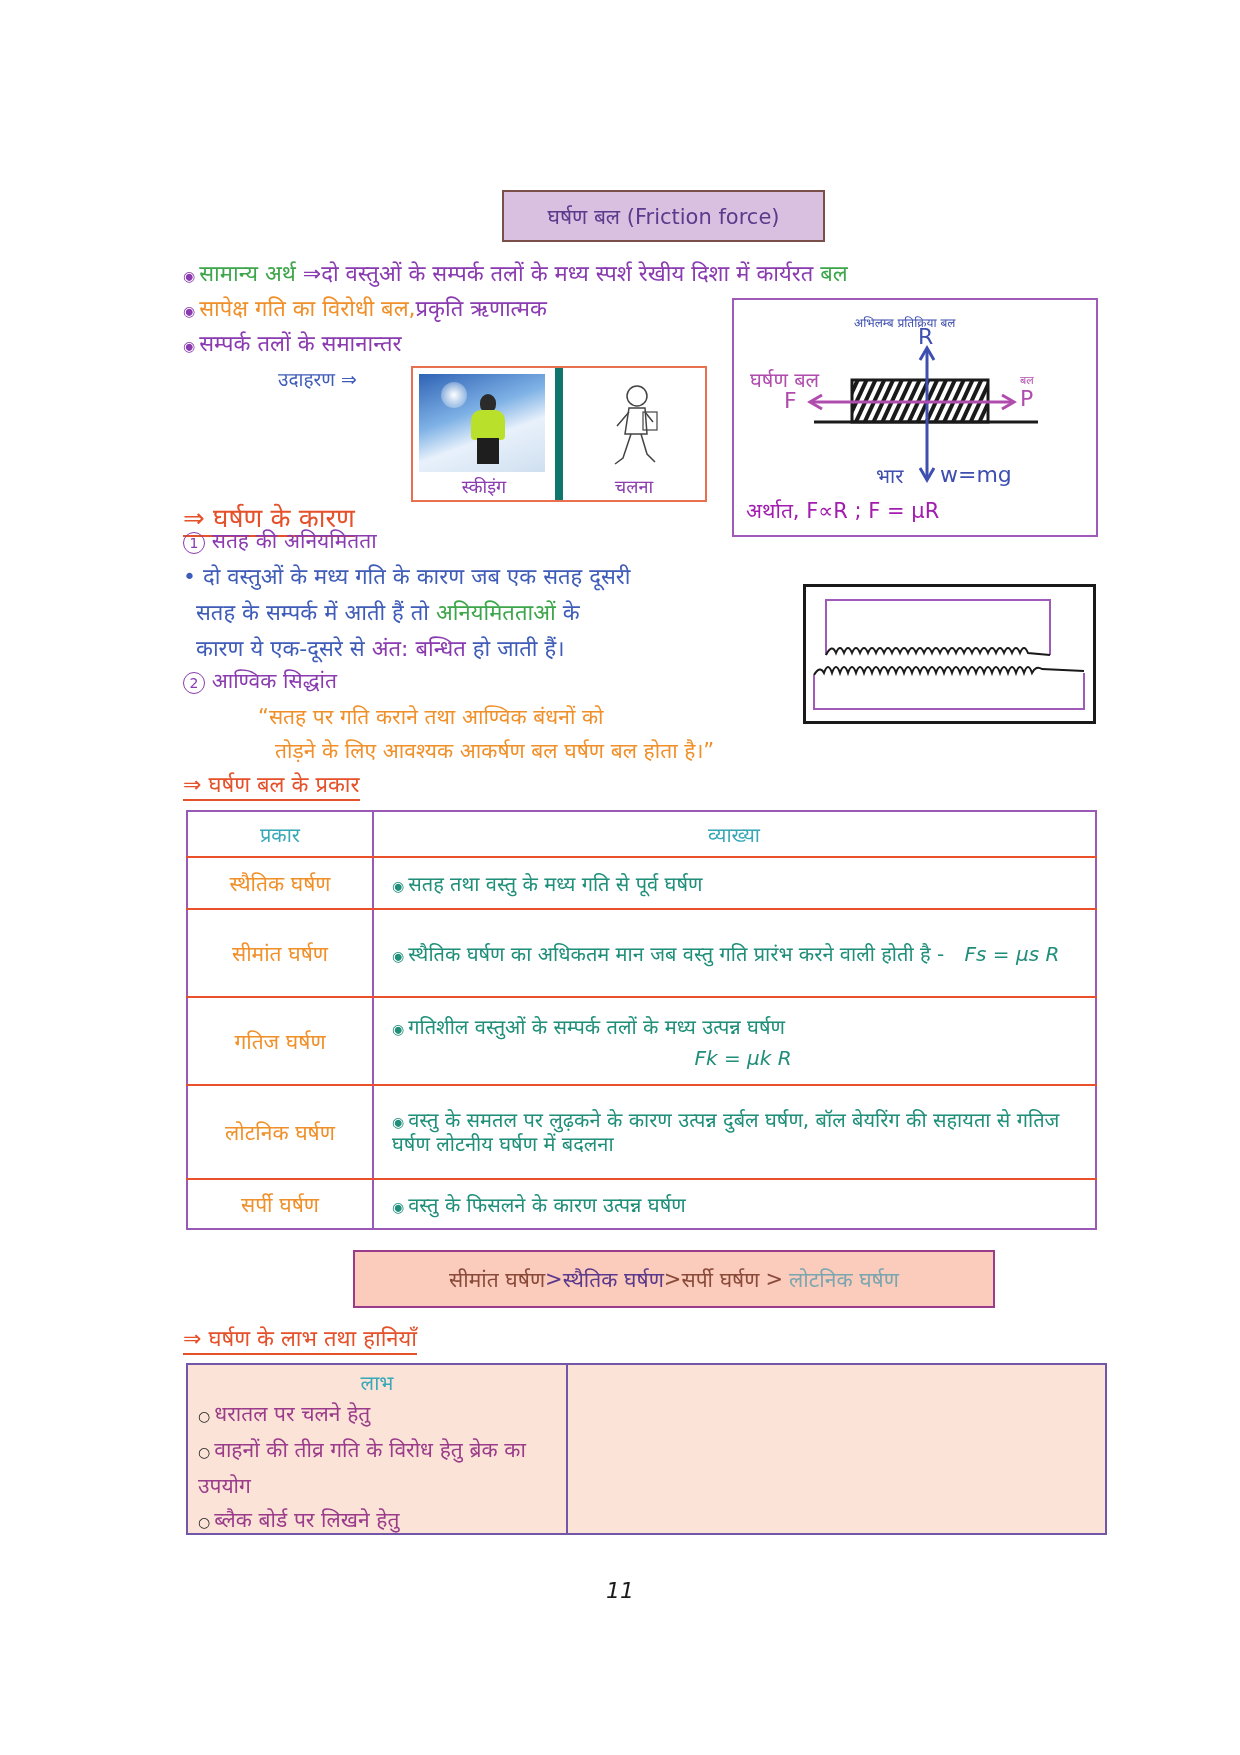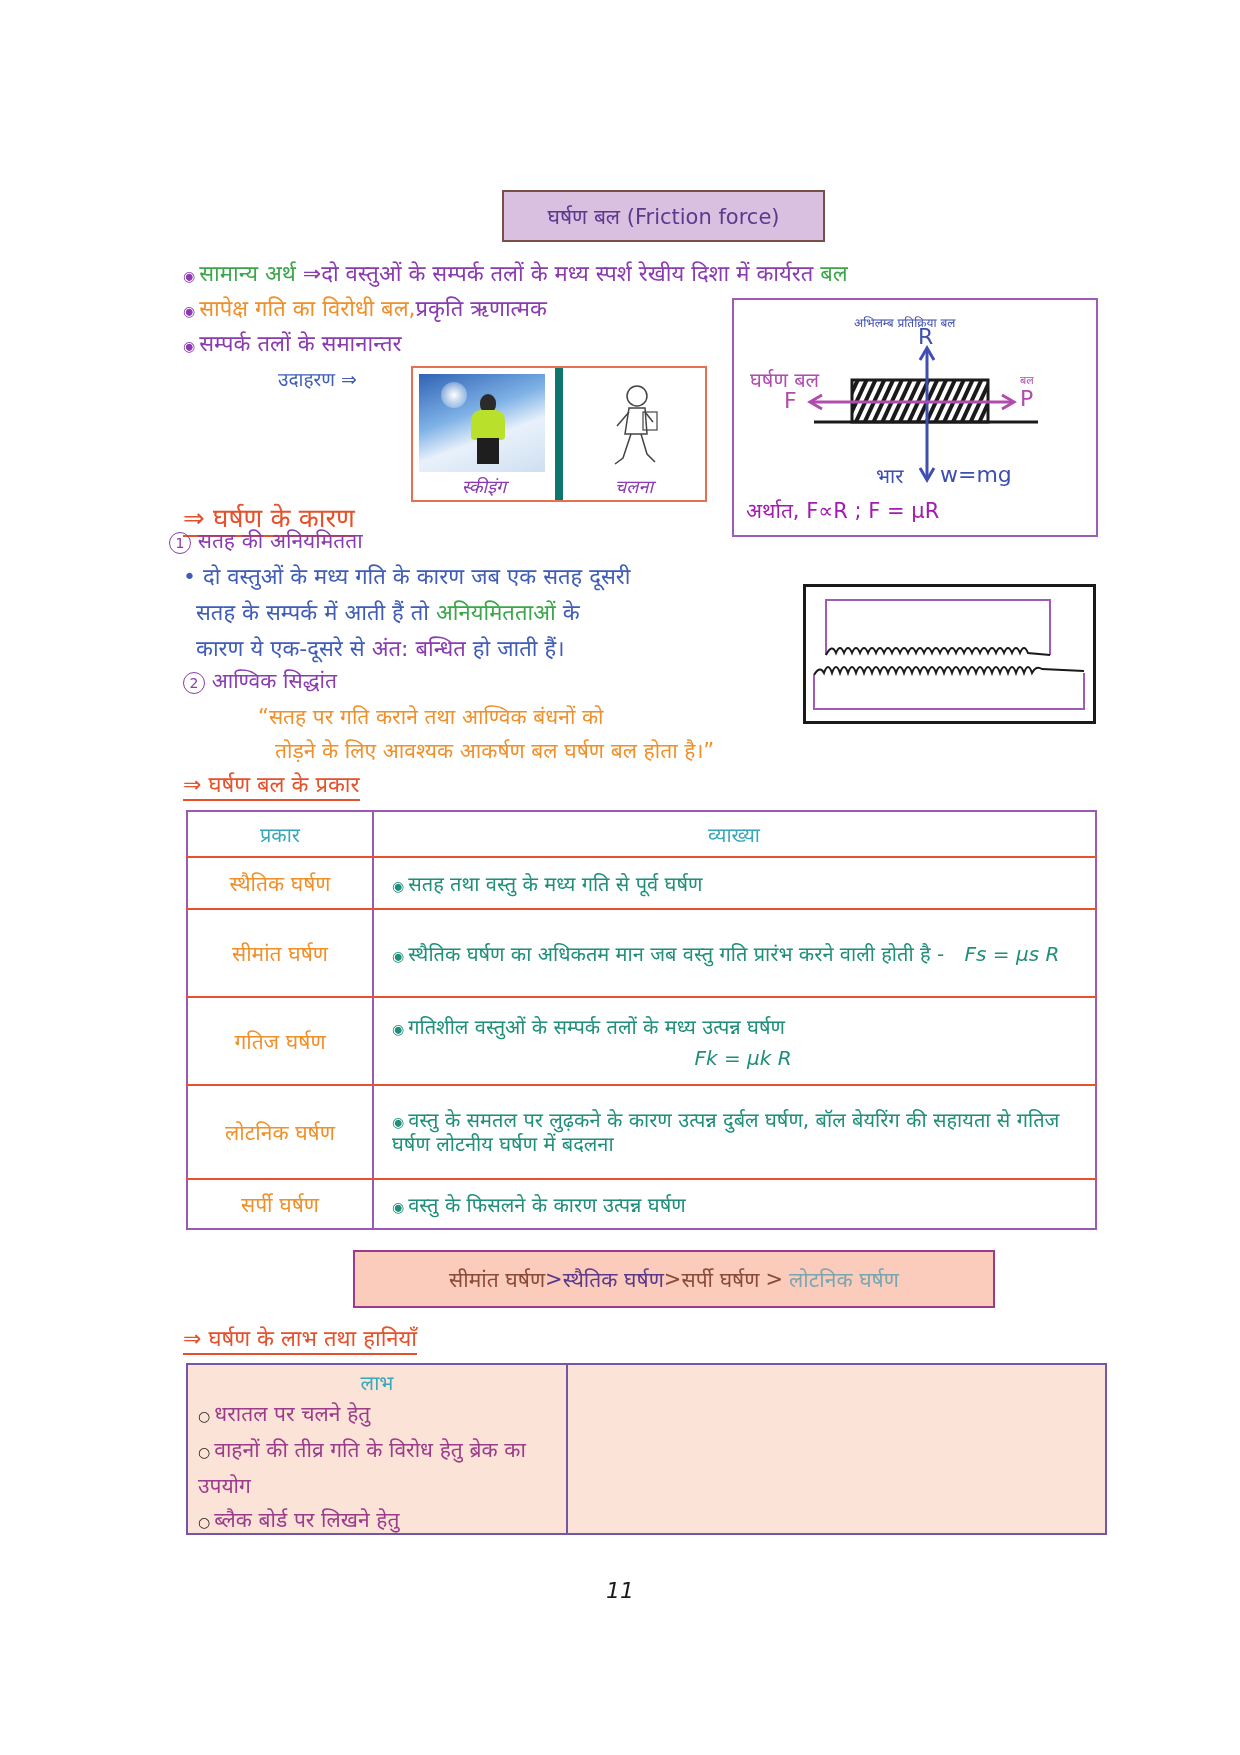--- a/index.html
+++ b/index.html
@@ -17,21 +17,21 @@
   }
   .line { font-size: 22px; }
   .green { color: #3da64a; }
   .purple { color: #8a3bb0; }
   .blue { color: #3f5db8; }
   .orange { color: #f0902a; }
   .red { color: #e5512b; }
   .bullet { font-size: 14px; margin-right: 4px; }
   .ex-box {
     left: 411px; top: 366px; width: 296px; height: 136px;
-    border: 2px solid #e8704f; box-sizing: border-box; display: flex; font-style: italic;
+    border: 2px solid #e8704f; box-sizing: border-box; display: flex;
   }
   .ex-cell { position: relative; flex: 1; }
   .ex-cell + .ex-cell { border-left: 8px solid #0f766e; }
   .ski-img {
     position: absolute; left: 6px; top: 6px; width: 126px; height: 98px;
     background: linear-gradient(160deg, #2f63b5 0%, #7fb2e6 40%, #e8f1fb 62%, #cfdff0 100%);
   }
   .ski-img .sun { position:absolute; left: 22px; top: 8px; width: 26px; height: 26px; border-radius: 50%;
     background: radial-gradient(circle, #ffffff 0%, rgba(255,255,255,0.4) 60%, rgba(255,255,255,0) 100%); }
   .ski-img .jacket { position:absolute; left: 52px; top: 36px; width: 34px; height: 30px; background:#b9e02a; border-radius: 10px 10px 4px 4px; }
@@ -138,21 +138,21 @@
   <div class="abs hw" style="left:286px; top:72px; font-size:11px; color:#b04cae;">बल</div>
   <div class="abs hw" style="left:286px; top:86px; font-size:22px; color:#b04cae;">P</div>
   <div class="abs hw" style="left:142px; top:162px; font-size:20px; color:#3f4fb0;">भार</div>
   <div class="abs hw" style="left:206px; top:162px; font-size:22px; color:#3f4fb0;">w=mg</div>
   <div class="abs hw" style="left:12px; top:196px; font-size:21px; color:#a21caf;">अर्थात, F∝R ; F = μR</div>
 </div>
 
 <div class="abs hw red" style="left:183px; top:490px; font-size:26px;margin-top:9px;">
   <span class="underline">⇒ घर्षण के कारण</span>
 </div>
-<div class="abs hw purple" style="left:169px; top:526px; font-size:21px;">
+<div class="abs hw purple" style="left:183px; top:526px; font-size:21px;">
   <span style="display:inline-block;width:20px;height:20px;border:1.5px solid #8a3bb0;border-radius:50%;text-align:center;line-height:20px;font-size:14px;">1</span>
   <span>सतह की अनियमितता</span>
 </div>
 <div class="abs hw blue" style="left:183px; top:560px; font-size:22px;">• दो वस्तुओं के मध्य गति के कारण जब एक सतह दूसरी</div>
 <div class="abs hw" style="left:196px; top:596px; font-size:22px;">
   <span class="blue">सतह के सम्पर्क में आती हैं तो</span>
   <span class="green">अनियमितताओं</span>
   <span class="blue">के</span>
 </div>
 <div class="abs hw" style="left:196px; top:632px; font-size:22px;">

